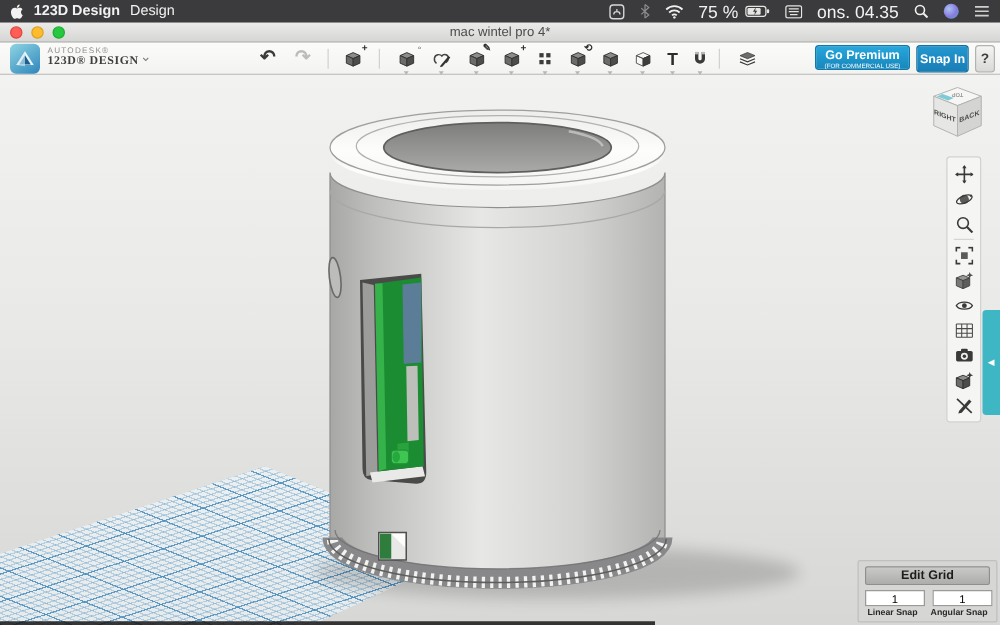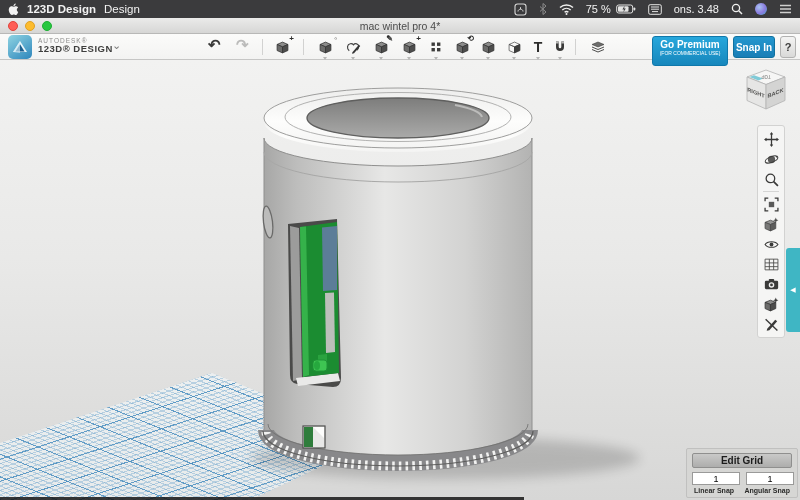--- a/index.html
+++ b/index.html
@@ -7,21 +7,21 @@
   body { font-family:"Liberation Sans", sans-serif; position:relative; background:#d9d9d8; }
 
   
   .menubar { position:absolute; top:0; left:0; width:800px; height:18px;
     background:#3b3b3d; color:#f2f2f2; display:flex; align-items:center;
     font-size:11.5px; padding:0 8px; z-index:50; }
   .menubar .left { display:flex; align-items:center; gap:8px; }
   .menubar .appname { font-weight:bold; }
   .menubar .right { margin-left:auto; display:flex; align-items:center; gap:12px; }
   .mb-icon { display:inline-flex; align-items:center; justify-content:center; height:14px; }
-  .mb-text { font-size:11px; }
+  .mb-text { font-size:14px; }
   .siri-circle { width:12px; height:12px; border-radius:50%;
     background:radial-gradient(circle at 35% 35%, #a8c4f2, #8a7ade 55%, #3fb0c8); }
 
   
   .titlebar { position:absolute; top:18px; left:0; width:800px; height:16px;
     background:linear-gradient(#ebebea,#d6d6d5); border-bottom:1px solid #b8b8b7;
     display:flex; align-items:center; justify-content:center; z-index:49; }
   .traffic { position:absolute; left:8px; top:3px; display:flex; gap:7px; }
   .tl { width:10px; height:10px; border-radius:50%; }
   .tl.red { background:#ff5e56; border:1px solid #e0443c; }
@@ -29,31 +29,31 @@
   .tl.green { background:#27c73f; border:1px solid #1daf33; }
   .doc-title { font-size:10.5px; color:#4c4c4c; }
 
   
   .toolbar { position:absolute; top:34px; left:0; width:800px; height:26px;
     background:linear-gradient(#fbfbfa,#f3f3f2); border-bottom:1px solid #c6c6c5; z-index:48; }
   .logo { position:absolute; left:8px; top:1px; width:24px; height:24px; border-radius:5px;
     background:linear-gradient(145deg,#8fd4e2,#2e86bc); display:flex; align-items:center; justify-content:center; }
   .brand { position:absolute; left:38px; top:3px; line-height:1.1; }
   .brand .b1 { font-size:6.5px; letter-spacing:1px; color:#8d8d8c; }
-  .brand .b2 { font-size:9.5px; font-weight:bold; color:#3e3e3d; letter-spacing:.5px; }
+  .brand .b2 { font-size:9.5px; font-weight:bold; color:#3e3e3d; letter-spacing:.5px;font-family:Liberation Serif, serif; }
   .chev { position:absolute; left:112px; top:5px; color:#7a7a79; font-size:11px; }
   .tb-sep { position:absolute; top:5px; width:1px; height:16px; background:#d2d2d1; }
   .glyph-btn { position:absolute; top:2px; font-size:15px; font-weight:bold; color:#3a3a39; cursor:default; }
   .glyph-btn.disabled { color:#bcbcbb; }
   .tool { position:absolute; top:4px; width:20px; height:18px; display:flex; align-items:center; justify-content:center; }
   .tool .badge { position:absolute; right:-2px; top:-4px; font-size:8px; font-weight:bold; color:#2e2e2d; }
   .tool .dd { position:absolute; bottom:-4px; left:50%; margin-left:-2px; width:0; height:0;
     border-left:2.5px solid transparent; border-right:2.5px solid transparent; border-top:3px solid #b7b7b6; }
   .ttool { font-size:14px; font-weight:bold; color:#2c2c2b; }
-  .btn-premium { position:absolute; left:652px; top:2px; width:76px; height:30px;
+  .btn-premium { position:absolute; left:652px; top:2px; width:76px; height:20px;
     background:linear-gradient(#27a7dc,#1787bc); border:1px solid #0f78ab; border-radius:3px;
     color:#fff; text-align:center; line-height:1; padding-top:3px; }
   .btn-premium .l1 { font-size:10px; font-weight:bold; }
   .btn-premium .l2 { font-size:5px; margin-top:1px; }
   .btn-signin { position:absolute; left:733px; top:2px; width:42px; height:22px;
     background:linear-gradient(#2397cf,#1a7eb6); border:1px solid #10719f; border-radius:3px;
     color:#fff; font-size:10px; font-weight:bold; text-align:center; line-height:21px; }
   .btn-help { position:absolute; left:780px; top:2px; width:16px; height:22px;
     background:linear-gradient(#f4f4f3,#d9d9d8); border:1px solid #b2b2b1; border-radius:3px;
     color:#3c3c3b; font-size:11px; font-weight:bold; text-align:center; line-height:21px; }
@@ -230,21 +230,21 @@
           <rect x="17.5" y="3.4" width="1.8" height="3.2" rx="0.8" fill="#e4e4e3"></rect>
           <polygon points="8.6,1.8 6.4,5.4 8,5.4 7.4,8.2 9.8,4.6 8.2,4.6" fill="#3b3b3d"></polygon>
         </svg>
     </span>
     <span class="mb-icon">
       <svg width="14" height="11" viewBox="0 0 14 11">
           <rect x="0.7" y="0.7" width="12.6" height="9.6" rx="1.5" fill="none" stroke="#e4e4e3" stroke-width="1"></rect>
           <path d="M3,3 L11,3 M3,5.2 L11,5.2 M4,7.6 L10,7.6" stroke="#e4e4e3" stroke-width="1"></path>
         </svg>
     </span>
-    <span class="mb-text">ons. 3.48</span>
+    <span class="mb-text">ons. 04.35</span>
     <span class="mb-icon">
       <svg width="12" height="12" viewBox="0 0 12 12">
           <circle cx="5" cy="5" r="3.6" fill="none" stroke="#f0f0ef" stroke-width="1.3"></circle>
           <path d="M7.8,7.8 L11,11" stroke="#f0f0ef" stroke-width="1.5"></path>
         </svg>
     </span>
     <span class="siri-circle"></span>
     <span class="mb-icon">
       <svg width="13" height="10" viewBox="0 0 13 10">
           <path d="M1,1.5 L12,1.5 M1,5 L12,5 M1,8.5 L12,8.5" stroke="#cfcfce" stroke-width="1.3"></path>

